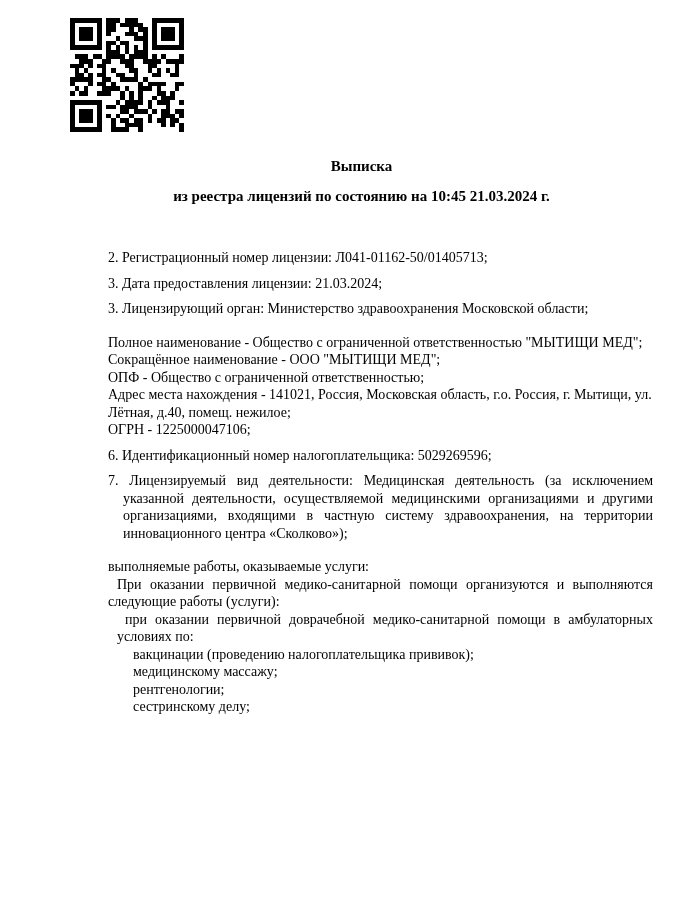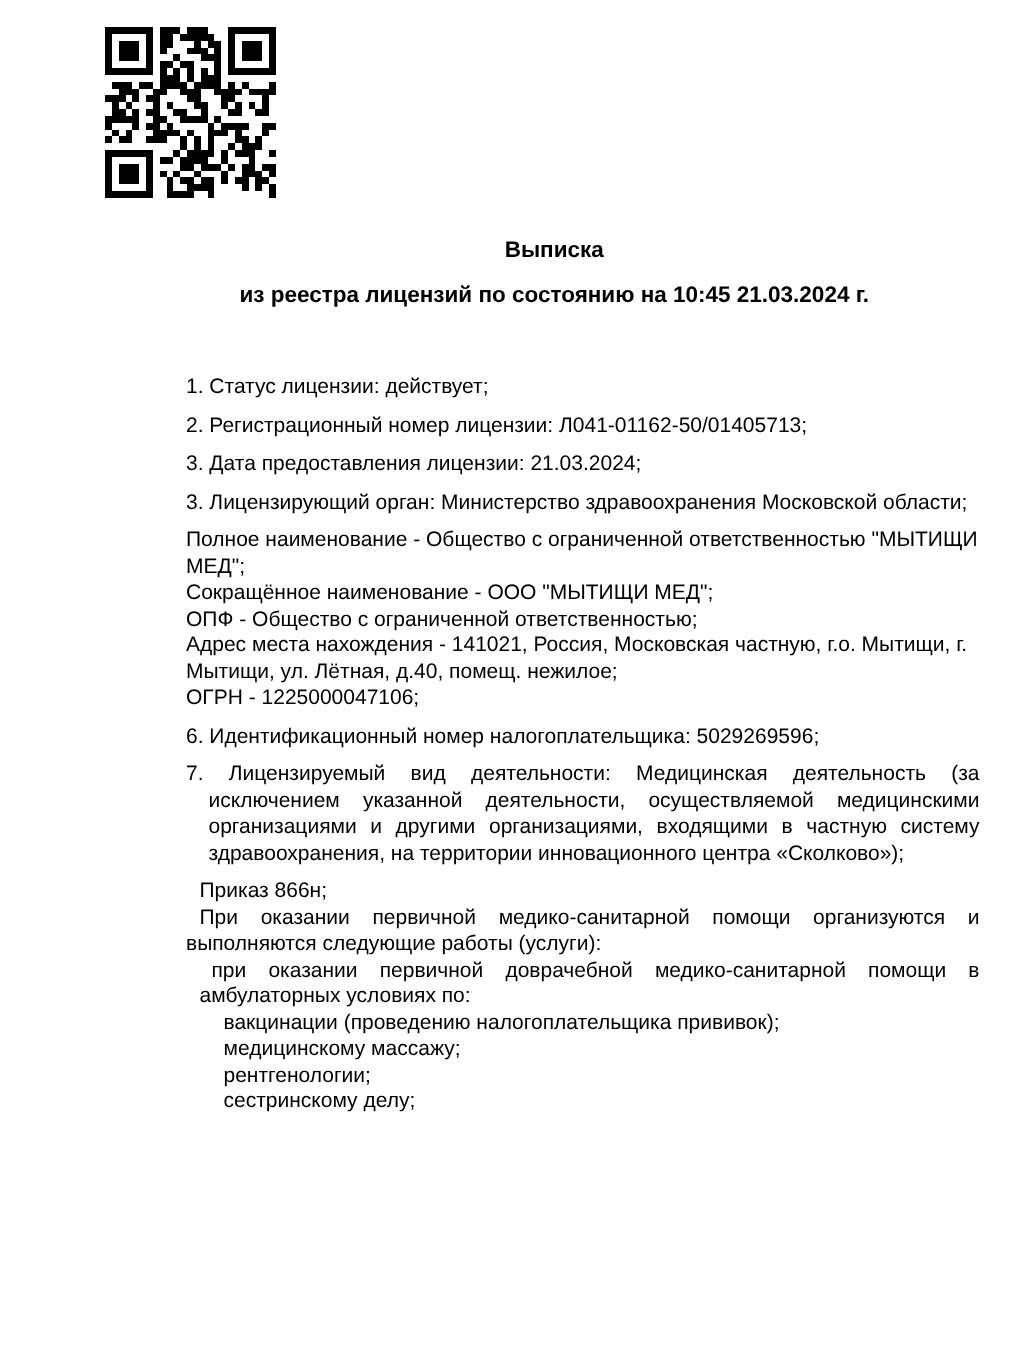--- a/index.html
+++ b/index.html
@@ -1,37 +1,37 @@
 <!DOCTYPE html>
 <html lang="ru"><head>
 <meta charset="utf-8">
 <style>
   * { box-sizing: border-box; }
   html, body { margin: 0; padding: 0; background: #ffffff; }
   .page {
     width: 687px; height: 898px;
     background: #ffffff; color: #000000;
     position: relative; overflow: hidden;
-    font-family: Liberation Sans, sans-serif;
-    font-size: 14px; line-height: 17.5px; padding-left: 16px;
+    font-family: Liberation Serif, serif;
+    font-size: 14px; line-height: 17.5px;
   }
   .qr { position: absolute; left: 70px; top: 18px; width: 114px; height: 114px; }
   .qr svg { display: block; width: 100%; height: 100%; shape-rendering: crispEdges; }
   .content { padding: 158px 34px 0 108px; }
   .doc-title {
     font-size: 15px; font-weight: bold; text-align: center;
     margin: 0 0 10px -38px;
   }
   .doc-subtitle {
     font-size: 15px; font-weight: bold; text-align: center;
     margin: 12px 0 44px -38px;
   }
   p { margin: 0 0 8px 0; }
   .hang { padding-left: 15px; text-indent: -15px; text-align: justify; }
-  .block { margin: 0 0 8px 0; }
+  .block { margin: 16px 0 8px 0; }
   .block p { margin: 0; }
   .order-line { margin: 0; padding-left: 9px; }
   .primary-line { margin: 0; text-indent: 9px; text-align: justify; }
   .predoc-line { margin: 0; padding-left: 9px; text-indent: 8px; text-align: justify; }
   .service-line { margin: 0; padding-left: 25px; }
 </style>
 </head>
 <body>
 
 <div class="page">
@@ -39,38 +39,37 @@
   <div class="qr">
     <svg id="qr-svg" xmlns="http://www.w3.org/2000/svg" viewBox="0 0 25 25">
         <path d="M0 0h1v1h-1zM1 0h1v1h-1zM2 0h1v1h-1zM3 0h1v1h-1zM4 0h1v1h-1zM5 0h1v1h-1zM6 0h1v1h-1zM8 0h1v1h-1zM9 0h1v1h-1zM10 0h1v1h-1zM12 0h1v1h-1zM13 0h1v1h-1zM14 0h1v1h-1zM18 0h1v1h-1zM19 0h1v1h-1zM20 0h1v1h-1zM21 0h1v1h-1zM22 0h1v1h-1zM23 0h1v1h-1zM24 0h1v1h-1zM0 1h1v1h-1zM6 1h1v1h-1zM8 1h1v1h-1zM9 1h1v1h-1zM11 1h1v1h-1zM12 1h1v1h-1zM13 1h1v1h-1zM14 1h1v1h-1zM15 1h1v1h-1zM18 1h1v1h-1zM24 1h1v1h-1zM0 2h1v1h-1zM2 2h1v1h-1zM3 2h1v1h-1zM4 2h1v1h-1zM6 2h1v1h-1zM8 2h1v1h-1zM9 2h1v1h-1zM13 2h1v1h-1zM15 2h1v1h-1zM16 2h1v1h-1zM18 2h1v1h-1zM20 2h1v1h-1zM21 2h1v1h-1zM22 2h1v1h-1zM24 2h1v1h-1zM0 3h1v1h-1zM2 3h1v1h-1zM3 3h1v1h-1zM4 3h1v1h-1zM6 3h1v1h-1zM8 3h1v1h-1zM12 3h1v1h-1zM13 3h1v1h-1zM14 3h1v1h-1zM16 3h1v1h-1zM18 3h1v1h-1zM20 3h1v1h-1zM21 3h1v1h-1zM22 3h1v1h-1zM24 3h1v1h-1zM0 4h1v1h-1zM2 4h1v1h-1zM3 4h1v1h-1zM4 4h1v1h-1zM6 4h1v1h-1zM10 4h1v1h-1zM14 4h1v1h-1zM15 4h1v1h-1zM16 4h1v1h-1zM18 4h1v1h-1zM20 4h1v1h-1zM21 4h1v1h-1zM22 4h1v1h-1zM24 4h1v1h-1zM0 5h1v1h-1zM6 5h1v1h-1zM8 5h1v1h-1zM9 5h1v1h-1zM11 5h1v1h-1zM12 5h1v1h-1zM16 5h1v1h-1zM18 5h1v1h-1zM24 5h1v1h-1zM0 6h1v1h-1zM1 6h1v1h-1zM2 6h1v1h-1zM3 6h1v1h-1zM4 6h1v1h-1zM5 6h1v1h-1zM6 6h1v1h-1zM8 6h1v1h-1zM10 6h1v1h-1zM12 6h1v1h-1zM14 6h1v1h-1zM16 6h1v1h-1zM18 6h1v1h-1zM19 6h1v1h-1zM20 6h1v1h-1zM21 6h1v1h-1zM22 6h1v1h-1zM23 6h1v1h-1zM24 6h1v1h-1zM8 7h1v1h-1zM9 7h1v1h-1zM10 7h1v1h-1zM12 7h1v1h-1zM14 7h1v1h-1zM15 7h1v1h-1zM16 7h1v1h-1zM1 8h1v1h-1zM2 8h1v1h-1zM3 8h1v1h-1zM5 8h1v1h-1zM6 8h1v1h-1zM8 8h1v1h-1zM9 8h1v1h-1zM10 8h1v1h-1zM11 8h1v1h-1zM13 8h1v1h-1zM14 8h1v1h-1zM15 8h1v1h-1zM16 8h1v1h-1zM18 8h1v1h-1zM20 8h1v1h-1zM24 8h1v1h-1zM2 9h1v1h-1zM3 9h1v1h-1zM4 9h1v1h-1zM7 9h1v1h-1zM8 9h1v1h-1zM11 9h1v1h-1zM12 9h1v1h-1zM13 9h1v1h-1zM16 9h1v1h-1zM17 9h1v1h-1zM18 9h1v1h-1zM19 9h1v1h-1zM21 9h1v1h-1zM22 9h1v1h-1zM23 9h1v1h-1zM24 9h1v1h-1zM0 10h1v1h-1zM1 10h1v1h-1zM2 10h1v1h-1zM4 10h1v1h-1zM6 10h1v1h-1zM7 10h1v1h-1zM12 10h1v1h-1zM13 10h1v1h-1zM17 10h1v1h-1zM18 10h1v1h-1zM23 10h1v1h-1zM1 11h1v1h-1zM3 11h1v1h-1zM7 11h1v1h-1zM9 11h1v1h-1zM13 11h1v1h-1zM14 11h1v1h-1zM17 11h1v1h-1zM19 11h1v1h-1zM21 11h1v1h-1zM23 11h1v1h-1zM1 12h1v1h-1zM2 12h1v1h-1zM4 12h1v1h-1zM6 12h1v1h-1zM7 12h1v1h-1zM10 12h1v1h-1zM11 12h1v1h-1zM14 12h1v1h-1zM18 12h1v1h-1zM19 12h1v1h-1zM22 12h1v1h-1zM23 12h1v1h-1zM0 13h1v1h-1zM1 13h1v1h-1zM2 13h1v1h-1zM3 13h1v1h-1zM4 13h1v1h-1zM7 13h1v1h-1zM8 13h1v1h-1zM11 13h1v1h-1zM12 13h1v1h-1zM13 13h1v1h-1zM14 13h1v1h-1zM16 13h1v1h-1zM0 14h1v1h-1zM4 14h1v1h-1zM6 14h1v1h-1zM7 14h1v1h-1zM9 14h1v1h-1zM15 14h1v1h-1zM17 14h1v1h-1zM18 14h1v1h-1zM19 14h1v1h-1zM20 14h1v1h-1zM23 14h1v1h-1zM24 14h1v1h-1zM1 15h1v1h-1zM3 15h1v1h-1zM7 15h1v1h-1zM8 15h1v1h-1zM9 15h1v1h-1zM10 15h1v1h-1zM12 15h1v1h-1zM15 15h1v1h-1zM16 15h1v1h-1zM17 15h1v1h-1zM19 15h1v1h-1zM23 15h1v1h-1zM0 16h1v1h-1zM2 16h1v1h-1zM3 16h1v1h-1zM6 16h1v1h-1zM7 16h1v1h-1zM8 16h1v1h-1zM11 16h1v1h-1zM13 16h1v1h-1zM15 16h1v1h-1zM19 16h1v1h-1zM20 16h1v1h-1zM22 16h1v1h-1zM11 17h1v1h-1zM13 17h1v1h-1zM15 17h1v1h-1zM18 17h1v1h-1zM20 17h1v1h-1zM21 17h1v1h-1zM22 17h1v1h-1zM0 18h1v1h-1zM1 18h1v1h-1zM2 18h1v1h-1zM3 18h1v1h-1zM4 18h1v1h-1zM5 18h1v1h-1zM6 18h1v1h-1zM10 18h1v1h-1zM12 18h1v1h-1zM13 18h1v1h-1zM14 18h1v1h-1zM15 18h1v1h-1zM17 18h1v1h-1zM19 18h1v1h-1zM20 18h1v1h-1zM21 18h1v1h-1zM24 18h1v1h-1zM0 19h1v1h-1zM6 19h1v1h-1zM8 19h1v1h-1zM9 19h1v1h-1zM11 19h1v1h-1zM12 19h1v1h-1zM13 19h1v1h-1zM14 19h1v1h-1zM17 19h1v1h-1zM21 19h1v1h-1zM0 20h1v1h-1zM2 20h1v1h-1zM3 20h1v1h-1zM4 20h1v1h-1zM6 20h1v1h-1zM11 20h1v1h-1zM12 20h1v1h-1zM14 20h1v1h-1zM15 20h1v1h-1zM16 20h1v1h-1zM18 20h1v1h-1zM20 20h1v1h-1zM21 20h1v1h-1zM23 20h1v1h-1zM24 20h1v1h-1zM0 21h1v1h-1zM2 21h1v1h-1zM3 21h1v1h-1zM4 21h1v1h-1zM6 21h1v1h-1zM8 21h1v1h-1zM10 21h1v1h-1zM13 21h1v1h-1zM17 21h1v1h-1zM20 21h1v1h-1zM21 21h1v1h-1zM22 21h1v1h-1zM24 21h1v1h-1zM0 22h1v1h-1zM2 22h1v1h-1zM3 22h1v1h-1zM4 22h1v1h-1zM6 22h1v1h-1zM9 22h1v1h-1zM11 22h1v1h-1zM12 22h1v1h-1zM14 22h1v1h-1zM15 22h1v1h-1zM17 22h1v1h-1zM19 22h1v1h-1zM20 22h1v1h-1zM22 22h1v1h-1zM23 22h1v1h-1zM0 23h1v1h-1zM6 23h1v1h-1zM9 23h1v1h-1zM12 23h1v1h-1zM13 23h1v1h-1zM14 23h1v1h-1zM15 23h1v1h-1zM20 23h1v1h-1zM22 23h1v1h-1zM24 23h1v1h-1zM0 24h1v1h-1zM1 24h1v1h-1zM2 24h1v1h-1zM3 24h1v1h-1zM4 24h1v1h-1zM5 24h1v1h-1zM6 24h1v1h-1zM9 24h1v1h-1zM10 24h1v1h-1zM11 24h1v1h-1zM12 24h1v1h-1zM15 24h1v1h-1zM24 24h1v1h-1z" fill="#000000"></path>
       </svg>
   </div>
 
   <div class="content">
     <div class="doc-title">Выписка</div>
     <div class="doc-subtitle">из реестра лицензий по состоянию на 10:45 21.03.2024 г.</div>
 
-    <p class="hang">1. Статус лицензии: действует;</p>
     <p class="hang">2. Регистрационный номер лицензии: Л041-01162-50/01405713;</p>
     <p class="hang">3. Дата предоставления лицензии: 21.03.2024;</p>
     <p class="hang">3. Лицензирующий орган: Министерство здравоохранения Московской области;</p>
 
     <div class="block">
       <p>Полное наименование - Общество с ограниченной ответственностью "МЫТИЩИ МЕД";</p>
       <p>Сокращённое наименование - ООО "МЫТИЩИ МЕД";</p>
       <p>ОПФ - Общество с ограниченной ответственностью;</p>
-      <p>Адрес места нахождения - 141021, Россия, Московская частную, г.о. Мытищи, г. Мытищи, ул. Лётная, д.40, помещ. нежилое;</p>
+      <p>Адрес места нахождения - 141021, Россия, Московская область, г.о. Россия, г. Мытищи, ул. Лётная, д.40, помещ. нежилое;</p>
       <p>ОГРН - 1225000047106;</p>
     </div>
 
     <p class="hang">6. Идентификационный номер налогоплательщика: 5029269596;</p>
     <p class="hang">7. Лицензируемый вид деятельности: Медицинская деятельность (за исключением указанной деятельности, осуществляемой медицинскими организациями и другими организациями, входящими в частную систему здравоохранения, на территории инновационного центра «Сколково»);</p>
 
     <div class="block">
-      <p class="order-line">Приказ 866н;</p>
+      <p>выполняемые работы, оказываемые услуги:</p>
       <p class="primary-line">При оказании первичной медико-санитарной помощи организуются и выполняются следующие работы (услуги):</p>
       <p class="predoc-line">при оказании первичной доврачебной медико-санитарной помощи в амбулаторных условиях по:</p>
       <p class="service-line">вакцинации (проведению налогоплательщика прививок);</p>
       <p class="service-line">медицинскому массажу;</p>
       <p class="service-line">рентгенологии;</p>
       <p class="service-line">сестринскому делу;</p>
     </div>
   </div>
 
 </div>

